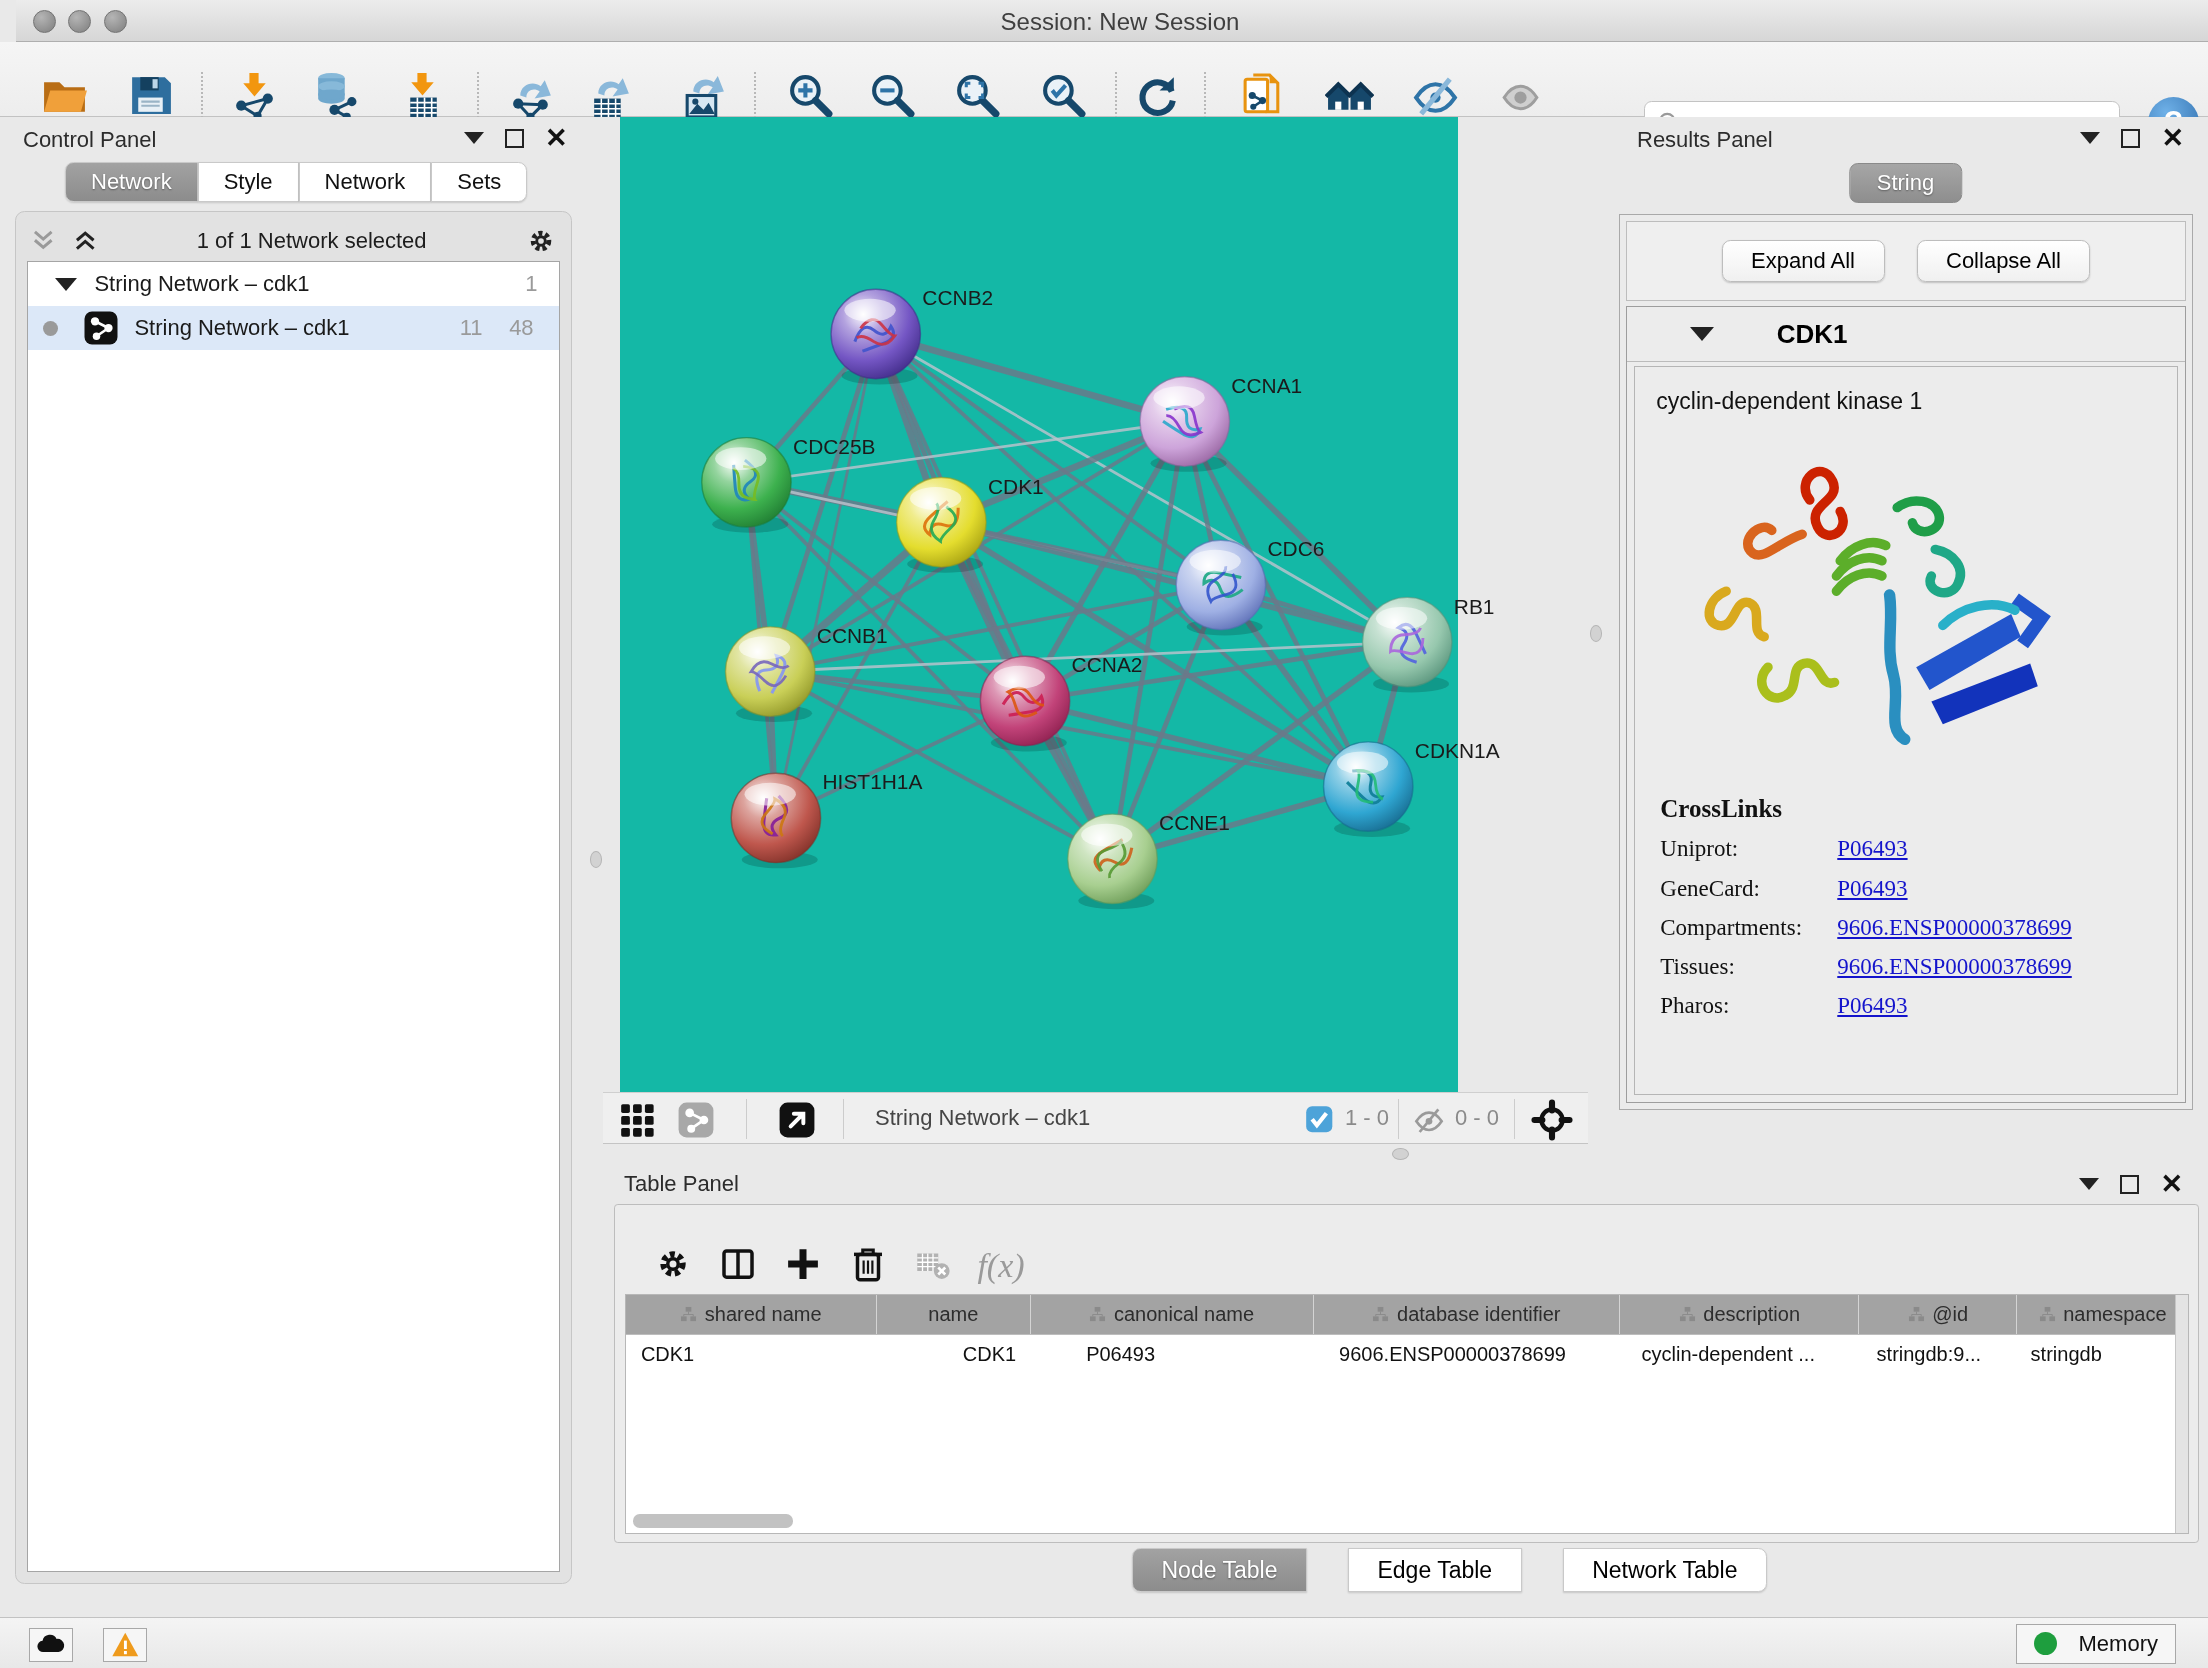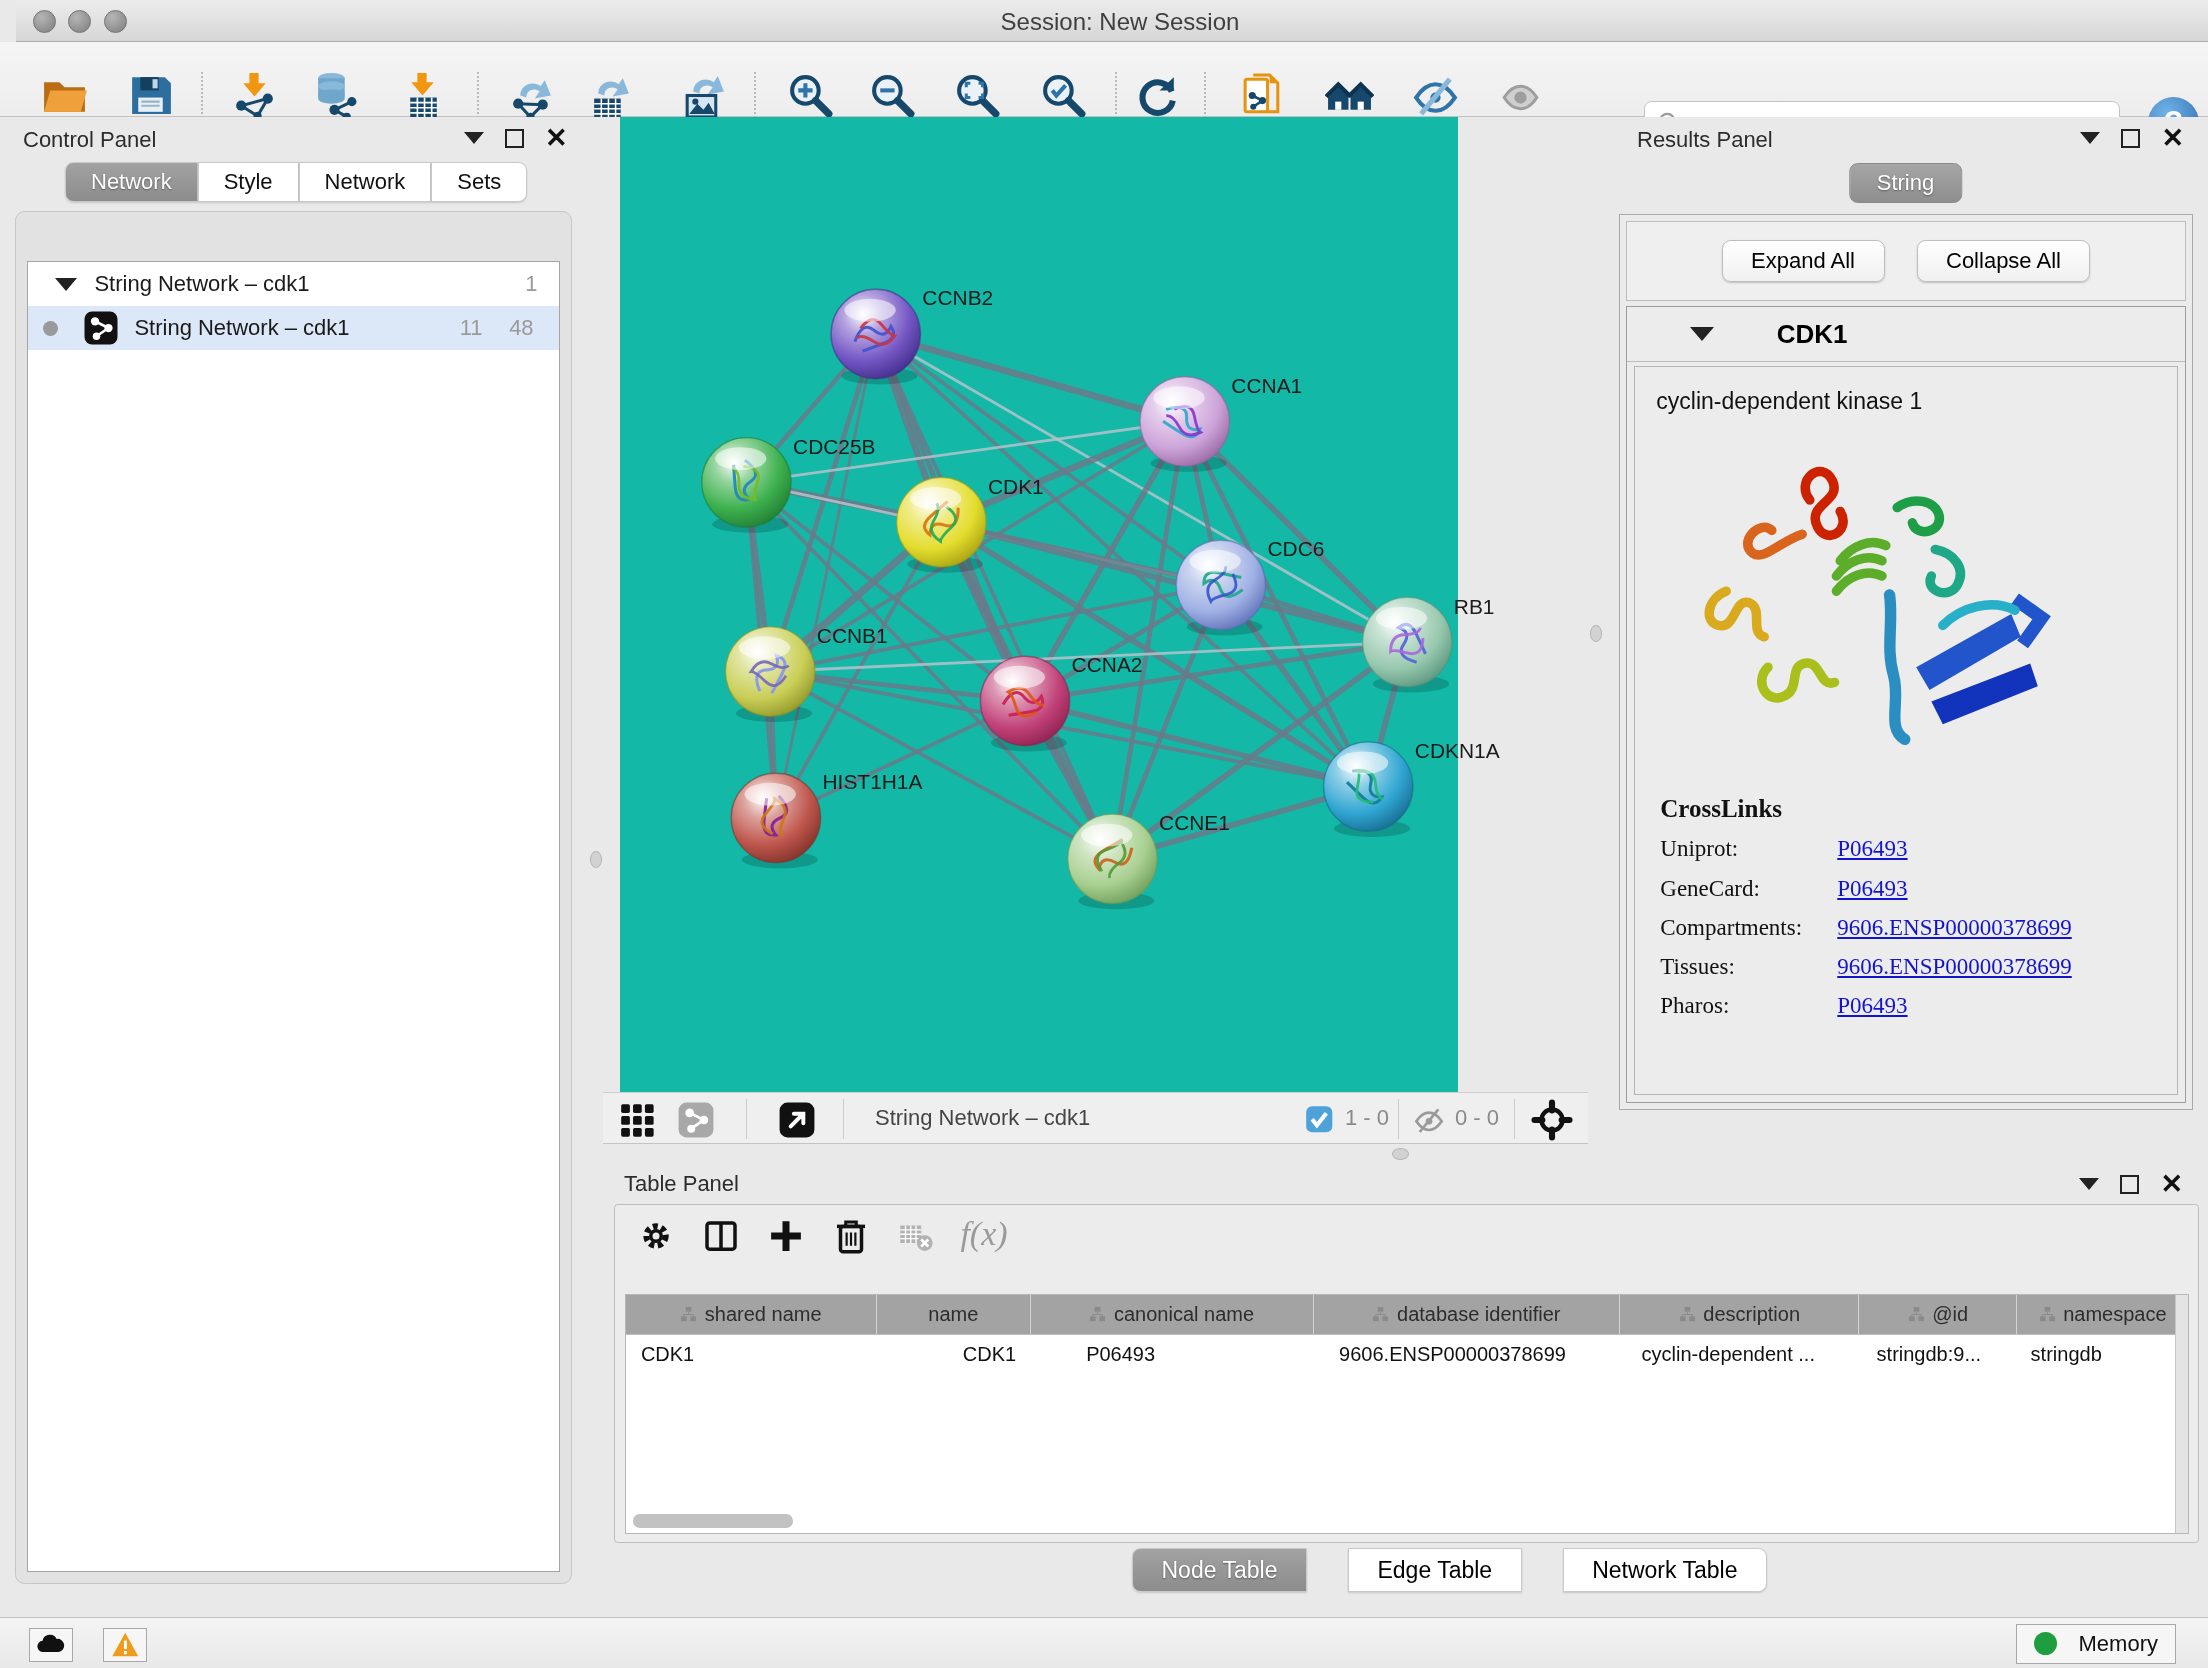--- a/index.html
+++ b/index.html
@@ -83,21 +83,21 @@
     background:#ececec; }
   .serif { font-family:"Liberation Serif", serif; }
   .xlink-row { display:flex; font-size:23px; margin:13.3px 0 0 25px; }
   .xlink-label { width:177px; color:#111; }
   .xlink-val { color:#1414cc; text-decoration:underline; }
 
   
   .table-panel { position:absolute; left:603px; top:1163px; width:1605px; height:438px; background:#e9e9e9; }
   .tp-box { position:absolute; left:11.4px; top:41px; width:1585px; height:339px;
     background:#ececec; border:1px solid #bdbdbd; border-radius:3.8px; }
-  .tp-icons { position:absolute; left:20px; top:9.5px; height:70px; display:flex; align-items:flex-start; gap:23px; }
+  .tp-icons { position:absolute; left:37px; top:9.5px; height:70px; display:flex; align-items:flex-end; gap:23px; }
   .tbl { position:absolute; left:9.5px; top:89px; right:9.5px; bottom:7.6px; background:#fff; border:1px solid #b7b7b7; }
   .tbl-hdr { display:flex; height:40px; background:#a3a3a3; border-bottom:1.9px solid #bdbdbd;text-align:center; }
   .th { display:flex; align-items:center; justify-content:center; gap:7.6px; font-size:20px; color:#2d2d2d;
     border-right:1px solid #d4d4d4; overflow:hidden; white-space:nowrap; }
   .tbl-row { display:flex; height:40px; background:#fff; }
   .td { font-size:20px; color:#111; padding:7.6px 0 0 15px; overflow:hidden; white-space:nowrap; }
   .hscroll { position:absolute; left:7.6px; bottom:5.7px; width:160px; height:13.3px; background:#c2c2c2;
     border-radius:6.7px; }
   .vscroll { position:absolute; right:0px; top:0px; width:13.3px; bottom:0px; background:#e4e4e4;
     border-left:1px solid #c6c6c6; }
@@ -286,20 +286,33 @@
       <div class="sq"></div>
       <div class="xx">✕</div>
     </div>
     <div class="tabs">
       <div class="tab sel">Network</div>
       <div class="tab">Style</div>
       <div class="tab">Network</div>
       <div class="tab">Sets</div>
     </div>
     <div class="cp-box">
+      <div class="cp-listhdr">
+        <svg style="width:28.5px;height:28.5px" viewBox="0 0 24 24">
+            <path d="M5 5l7 6 7-6M5 12l7 6 7-6" fill="none" stroke="#9a9a9a" stroke-width="2.5"></path>
+          </svg>
+        <svg style="width:28.5px;height:28.5px;margin-left:13.3px" viewBox="0 0 24 24">
+            <path d="M5 19l7-6 7 6M5 12l7-6 7 6" fill="none" stroke="#222" stroke-width="2.5"></path>
+          </svg>
+        <div style="flex:1;text-align:center;font-size:22px;color:#1d1d1d">1 of 1 Network selected</div>
+        <svg style="width:34px;height:34px" viewBox="0 0 48 48">
+            <circle cx="24" cy="24" r="11" fill="none" stroke="#222" stroke-width="7" stroke-dasharray="5.5 4.1"></circle>
+            <circle cx="24" cy="24" r="6" fill="none" stroke="#222" stroke-width="4"></circle>
+          </svg>
+      </div>
       <div class="cp-tree">
         <div class="tree-row">
           <div style="margin:0 17px 0 27px;width:0;height:0;border-left:11.4px solid transparent;border-right:11.4px solid transparent;border-top:13.3px solid #222"></div>
           <span>String Network – cdk1</span>
           <span class="num" style="position:absolute;right:21px">1</span>
         </div>
         <div class="tree-row sel">
           <div style="margin:0 25px 0 15px;width:15px;height:15px;border-radius:50%;background:#9a9a9a"></div>
           <svg style="width:36px;height:36px;margin-right:15px" viewBox="0 0 48 48">
               <rect x="2" y="2" width="44" height="44" rx="10" fill="#111"></rect>

